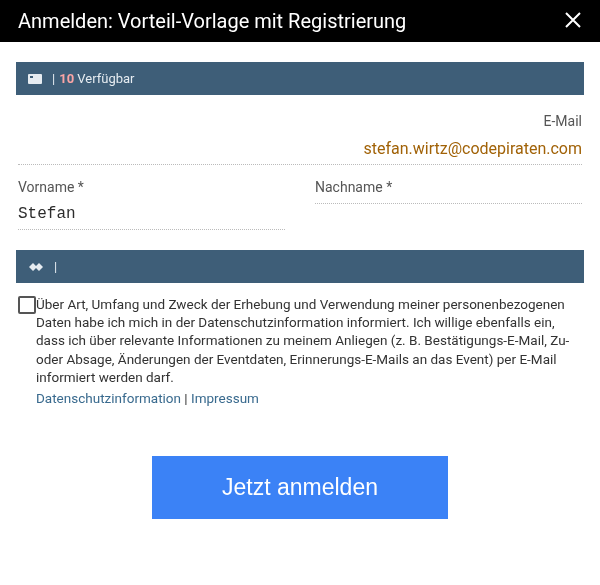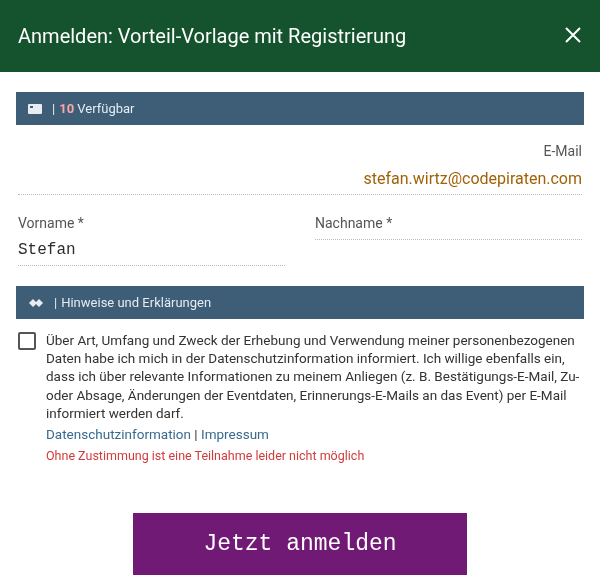--- a/index.html
+++ b/index.html
@@ -4,23 +4,23 @@
 <style>
   * { box-sizing: border-box; margin: 0; padding: 0; }
   body {
     font-family: -apple-system, BlinkMacSystemFont, "Segoe UI", Roboto, "Helvetica Neue", Arial, sans-serif;
     width: 600px;
     height: 585px;
     background: #fff;
     color: #333;
   }
   .header {
-    background: #14532d;
+    background: #000000;
     color: #fff;
-    padding: 24px 18px;
+    padding: 9px 18px;
     display: flex;
     align-items: center;
     justify-content: space-between;
   }
   .header-title {
     font-size: 20px;
     font-weight: 400;
   }
   .close-btn {
     cursor: pointer;
@@ -71,32 +71,31 @@
     font-family: Liberation Mono, monospace;
   }
   .field-underline {
     border: none;
     border-bottom: 1px dotted #bbb;
     margin: 0;
   }
   .row {
     display: flex;
     gap: 30px;
-    margin-top: 20px;
+    margin-top: 14px;
   }
   .col {
     flex: 1;
   }
   .hints-block {
     padding: 12px 18px 0 18px;
   }
   .consent-row {
     display: flex;
     align-items: flex-start;
-    gap: 10px;
   }
   .checkbox {
     width: 18px;
     height: 18px;
     border: 2px solid #555;
     border-radius: 2px;
     flex: 0 0 18px;
     margin-top: 1px;
     cursor: pointer;
   }
@@ -117,27 +116,27 @@
   .warning {
     color: #d23b3b;
     font-size: 12.5px;
     margin-top: 6px;
   }
   .submit-wrap {
     text-align: center;
     padding: 50px 0 30px 0;
   }
   .submit-btn {
-    background: #701a75;
+    background: #3b82f6;
     color: #fff;
     border: none;
     font-size: 23px;
     padding: 18px 70px;
     cursor: pointer;
-    font-family: Liberation Mono, monospace;
+    font-family: Liberation Sans, sans-serif;
   }
 </style>
 </head>
 <body>
 
 <div class="header">
   <div class="header-title">Anmelden: Vorteil-Vorlage mit Registrierung</div>
   <div class="close-btn">
     <svg width="18" height="18" viewBox="0 0 18 18">
         <path d="M2 2 L16 16 M16 2 L2 16" stroke="#fff" stroke-width="2" fill="none"></path>
@@ -177,31 +176,29 @@
   </div>
 </div>
 
 <div class="section-bar">
   <span class="bar-icon">
     <svg width="16" height="12" viewBox="0 0 16 12">
         <path d="M1 6 L5 2 L8 5 L11 2 L15 6 L11 10 L8 7 L5 10 Z" fill="#e6ecf1"></path>
       </svg>
   </span>
   <span class="pipe">|</span>
-  <span>Hinweise und Erklärungen</span>
 </div>
 
 <div class="hints-block">
   <div class="consent-row">
     <div class="checkbox"></div>
     <div>
       <div class="consent-text">Über Art, Umfang und Zweck der Erhebung und Verwendung meiner personenbezogenen Daten habe ich mich in der Datenschutzinformation informiert. Ich willige ebenfalls ein, dass ich über relevante Informationen zu meinem Anliegen (z. B. Bestätigungs-E-Mail, Zu- oder Absage, Änderungen der Eventdaten, Erinnerungs-E-Mails an das Event) per E-Mail informiert werden darf.</div>
       <div class="consent-links">
         <a>Datenschutzinformation</a><span> | </span><a>Impressum</a>
       </div>
-      <div class="warning">Ohne Zustimmung ist eine Teilnahme leider nicht möglich</div>
     </div>
   </div>
 </div>
 
 <div class="submit-wrap">
   <button class="submit-btn">Jetzt anmelden</button>
 </div>
 
 </body></html>

